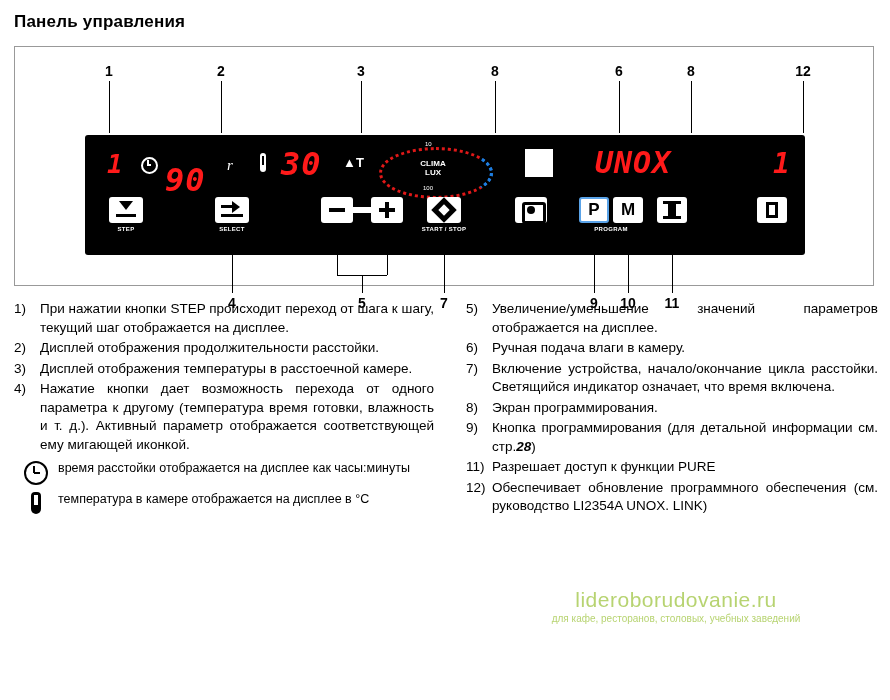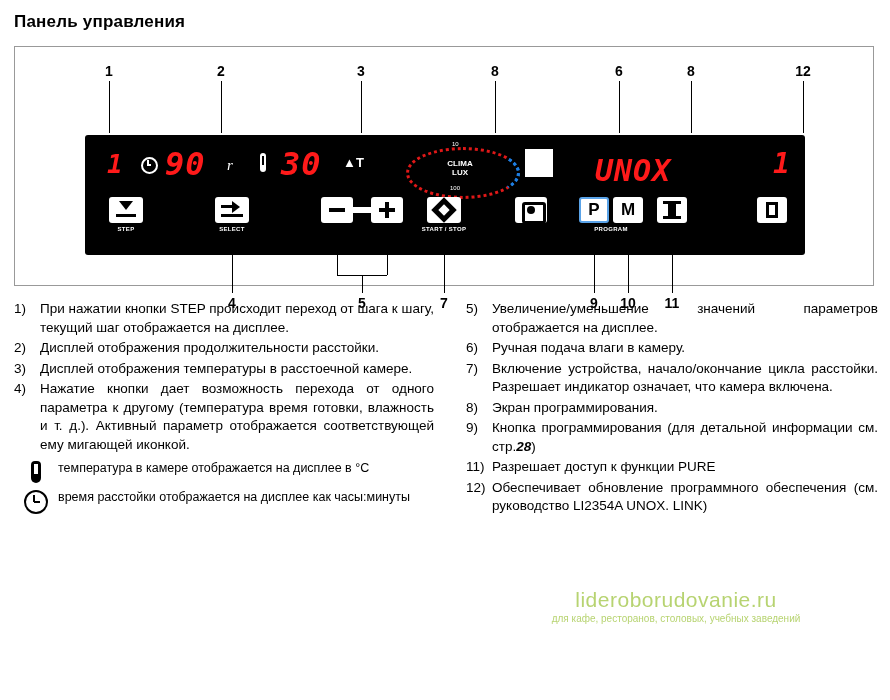--- a/index.html
+++ b/index.html
@@ -216,46 +216,46 @@
 
   <div class="panel">
 
     <div class="seg" style="left:22px; top:14px; font-size:26px;">1</div>
 
     <div style="position:absolute; left:56px; top:22px; width:13px; height:13px; border:2px solid #fff; border-radius:50%;">
       <div style="position:absolute; left:4px; top:1px; width:1.5px; height:5px; background:#fff;"></div>
       <div style="position:absolute; left:4px; top:5px; width:4px; height:1.5px; background:#fff;"></div>
     </div>
 
-    <div class="seg" style="left:80px; top:10px; font-size:32px;">90</div>
+    <div class="seg" style="left:80px; top:26px; font-size:32px;">90</div>
     <div style="position:absolute; left:142px; top:22px; color:#fff; font-size:15px; font-style:italic; font-family:'Liberation Serif', serif;">r</div>
 
     <div style="position:absolute; left:175px; top:18px; width:6px; height:19px; background:#fff; border-radius:3px;">
       <div style="position:absolute; left:2px; top:3px; width:2px; height:9px; background:#000;"></div>
     </div>
 
     <div class="seg" style="left:196px; top:10px; font-size:32px;">30</div>
     <div style="position:absolute; left:258px; top:20px; color:#fff; font-size:13px; font-weight:bold;">▲<span>T</span></div>
 
-    <div style="position:absolute; left:315px; top:6px; width:120px; height:58px;">
+    <div style="position:absolute; left:288px; top:6px; width:120px; height:58px;">
 
       <div style="position:absolute; left:6px; top:6px; width:108px; height:46px; border-radius:50%; border:3px dotted #e01818; border-right-color:transparent; border-top-color:#e01818; border-bottom-color:#e01818;"></div>
       <div style="position:absolute; left:6px; top:6px; width:108px; height:46px; border-radius:50%; border:3px dotted #1e7de0; border-left-color:transparent; border-top-color:transparent; border-bottom-color:transparent;"></div>
       <div style="position:absolute; left:6px; top:6px; width:108px; height:46px; border-radius:50%; border:3px dotted transparent; border-right-color:#1e7de0;"></div>
       <div class="clima-num" style="left:52px; top:0px;">10</div>
       <div class="clima" style="left:30px; top:18px; width:60px;">
         <span>CLIMA</span><br>
         <span>LUX</span>
       </div>
       <div class="clima-num" style="left:50px; top:44px;">100</div>
     </div>
 
     <div class="white-box" style="left:440px; top:14px; width:28px; height:28px;"></div>
 
-    <div class="seg" style="left:510px; top:10px; font-size:30px;margin-top:8px;">UNOX</div>
+    <div class="seg" style="left:510px; top:10px; font-size:30px;">UNOX</div>
 
     <div class="seg" style="left:688px; top:12px; font-size:28px;">1</div>
 
     <div class="btn" style="left:24px; top:62px; width:34px; height:26px;">
       <div style="position:absolute; left:10px; top:4px; width:0; height:0; border-left:7px solid transparent; border-right:7px solid transparent; border-top:9px solid #000;"></div>
       <div style="position:absolute; left:7px; top:17px; width:20px; height:3px; background:#000;"></div>
     </div>
     <div class="btn-label" style="left:20px; top:91px; width:42px;">STEP</div>
 
     <div class="btn" style="left:130px; top:62px; width:34px; height:26px;">
@@ -367,45 +367,45 @@
       <div class="num">3)</div>
       <div class="txt">Дисплей отображения температуры в расстоечной камере.</div>
     </div>
     <div class="item">
       <div class="num">4)</div>
       <div class="txt">Нажатие кнопки дает возможность перехода от одного параметра к другому (температура время готовки, влажность и т. д.). Активный параметр отображается соответствующей ему мигающей иконкой.</div>
     </div>
 
     <div class="legend">
       <div class="ico">
+          <div class="icon-clock"></div>
+        </div>
+      <div class="ltxt">время расстойки отображается на дисплее как часы:минуты</div>
+    </div>
+    <div class="legend">
+      <div class="ico">
           <div class="icon-probe"></div>
         </div>
       <div class="ltxt">температура в камере отображается на дисплее в °C</div>
     </div>
-    <div class="legend">
-      <div class="ico">
-          <div class="icon-clock"></div>
-        </div>
-      <div class="ltxt">время расстойки отображается на дисплее как часы:минуты</div>
-    </div>
   </div>
 
   <div class="col col-right">
 
     <div class="item">
       <div class="num">5)</div>
       <div class="txt">Увеличение/уменьшение значений параметров отображается на дисплее.</div>
     </div>
     <div class="item">
       <div class="num">6)</div>
       <div class="txt">Ручная подача влаги в камеру.</div>
     </div>
     <div class="item">
       <div class="num">7)</div>
-      <div class="txt">Включение устройства, начало/окончание цикла расстойки. Разрешает индикатор означает, что камера включена.</div>
+      <div class="txt">Включение устройства, начало/окончание цикла расстойки. Светящийся индикатор означает, что время включена.</div>
     </div>
     <div class="item">
       <div class="num">8)</div>
       <div class="txt">Экран программирования.</div>
     </div>
     <div class="item">
       <div class="num">9)</div>
       <div class="txt"><span>Кнопка программирования (для детальной информации см. стр.</span><i>28</i><span>)</span></div>
     </div>
     <div class="item">

